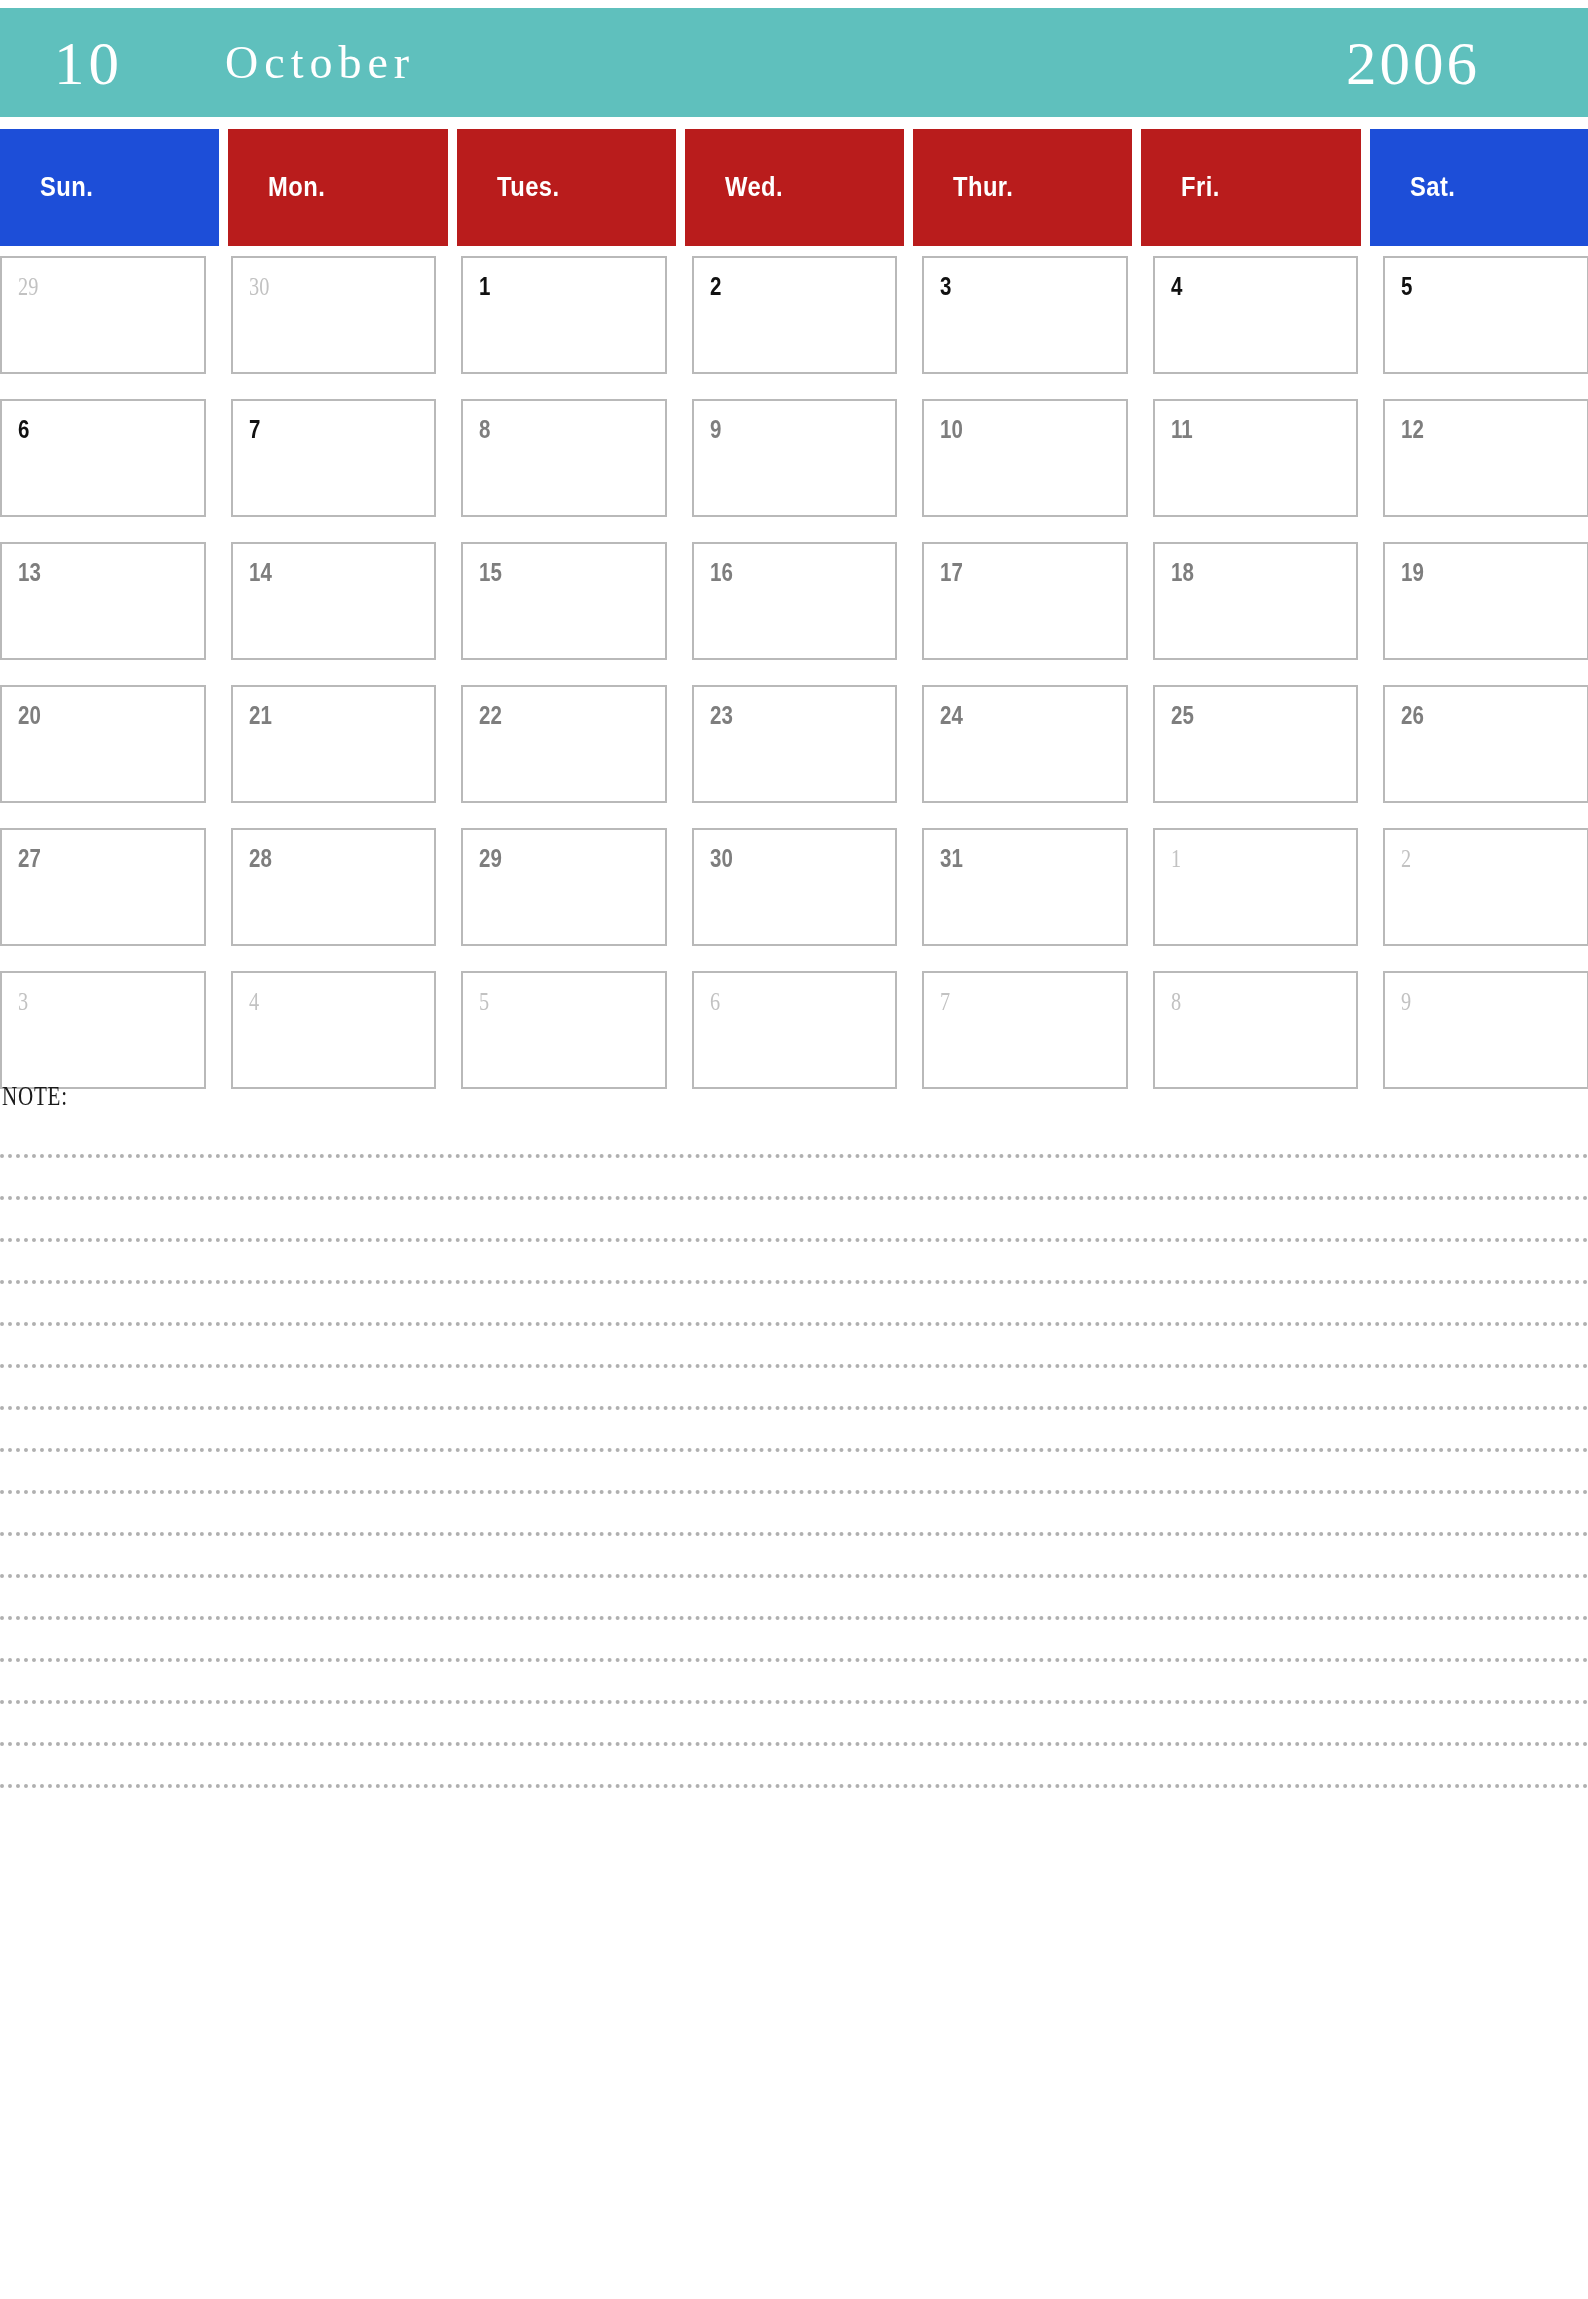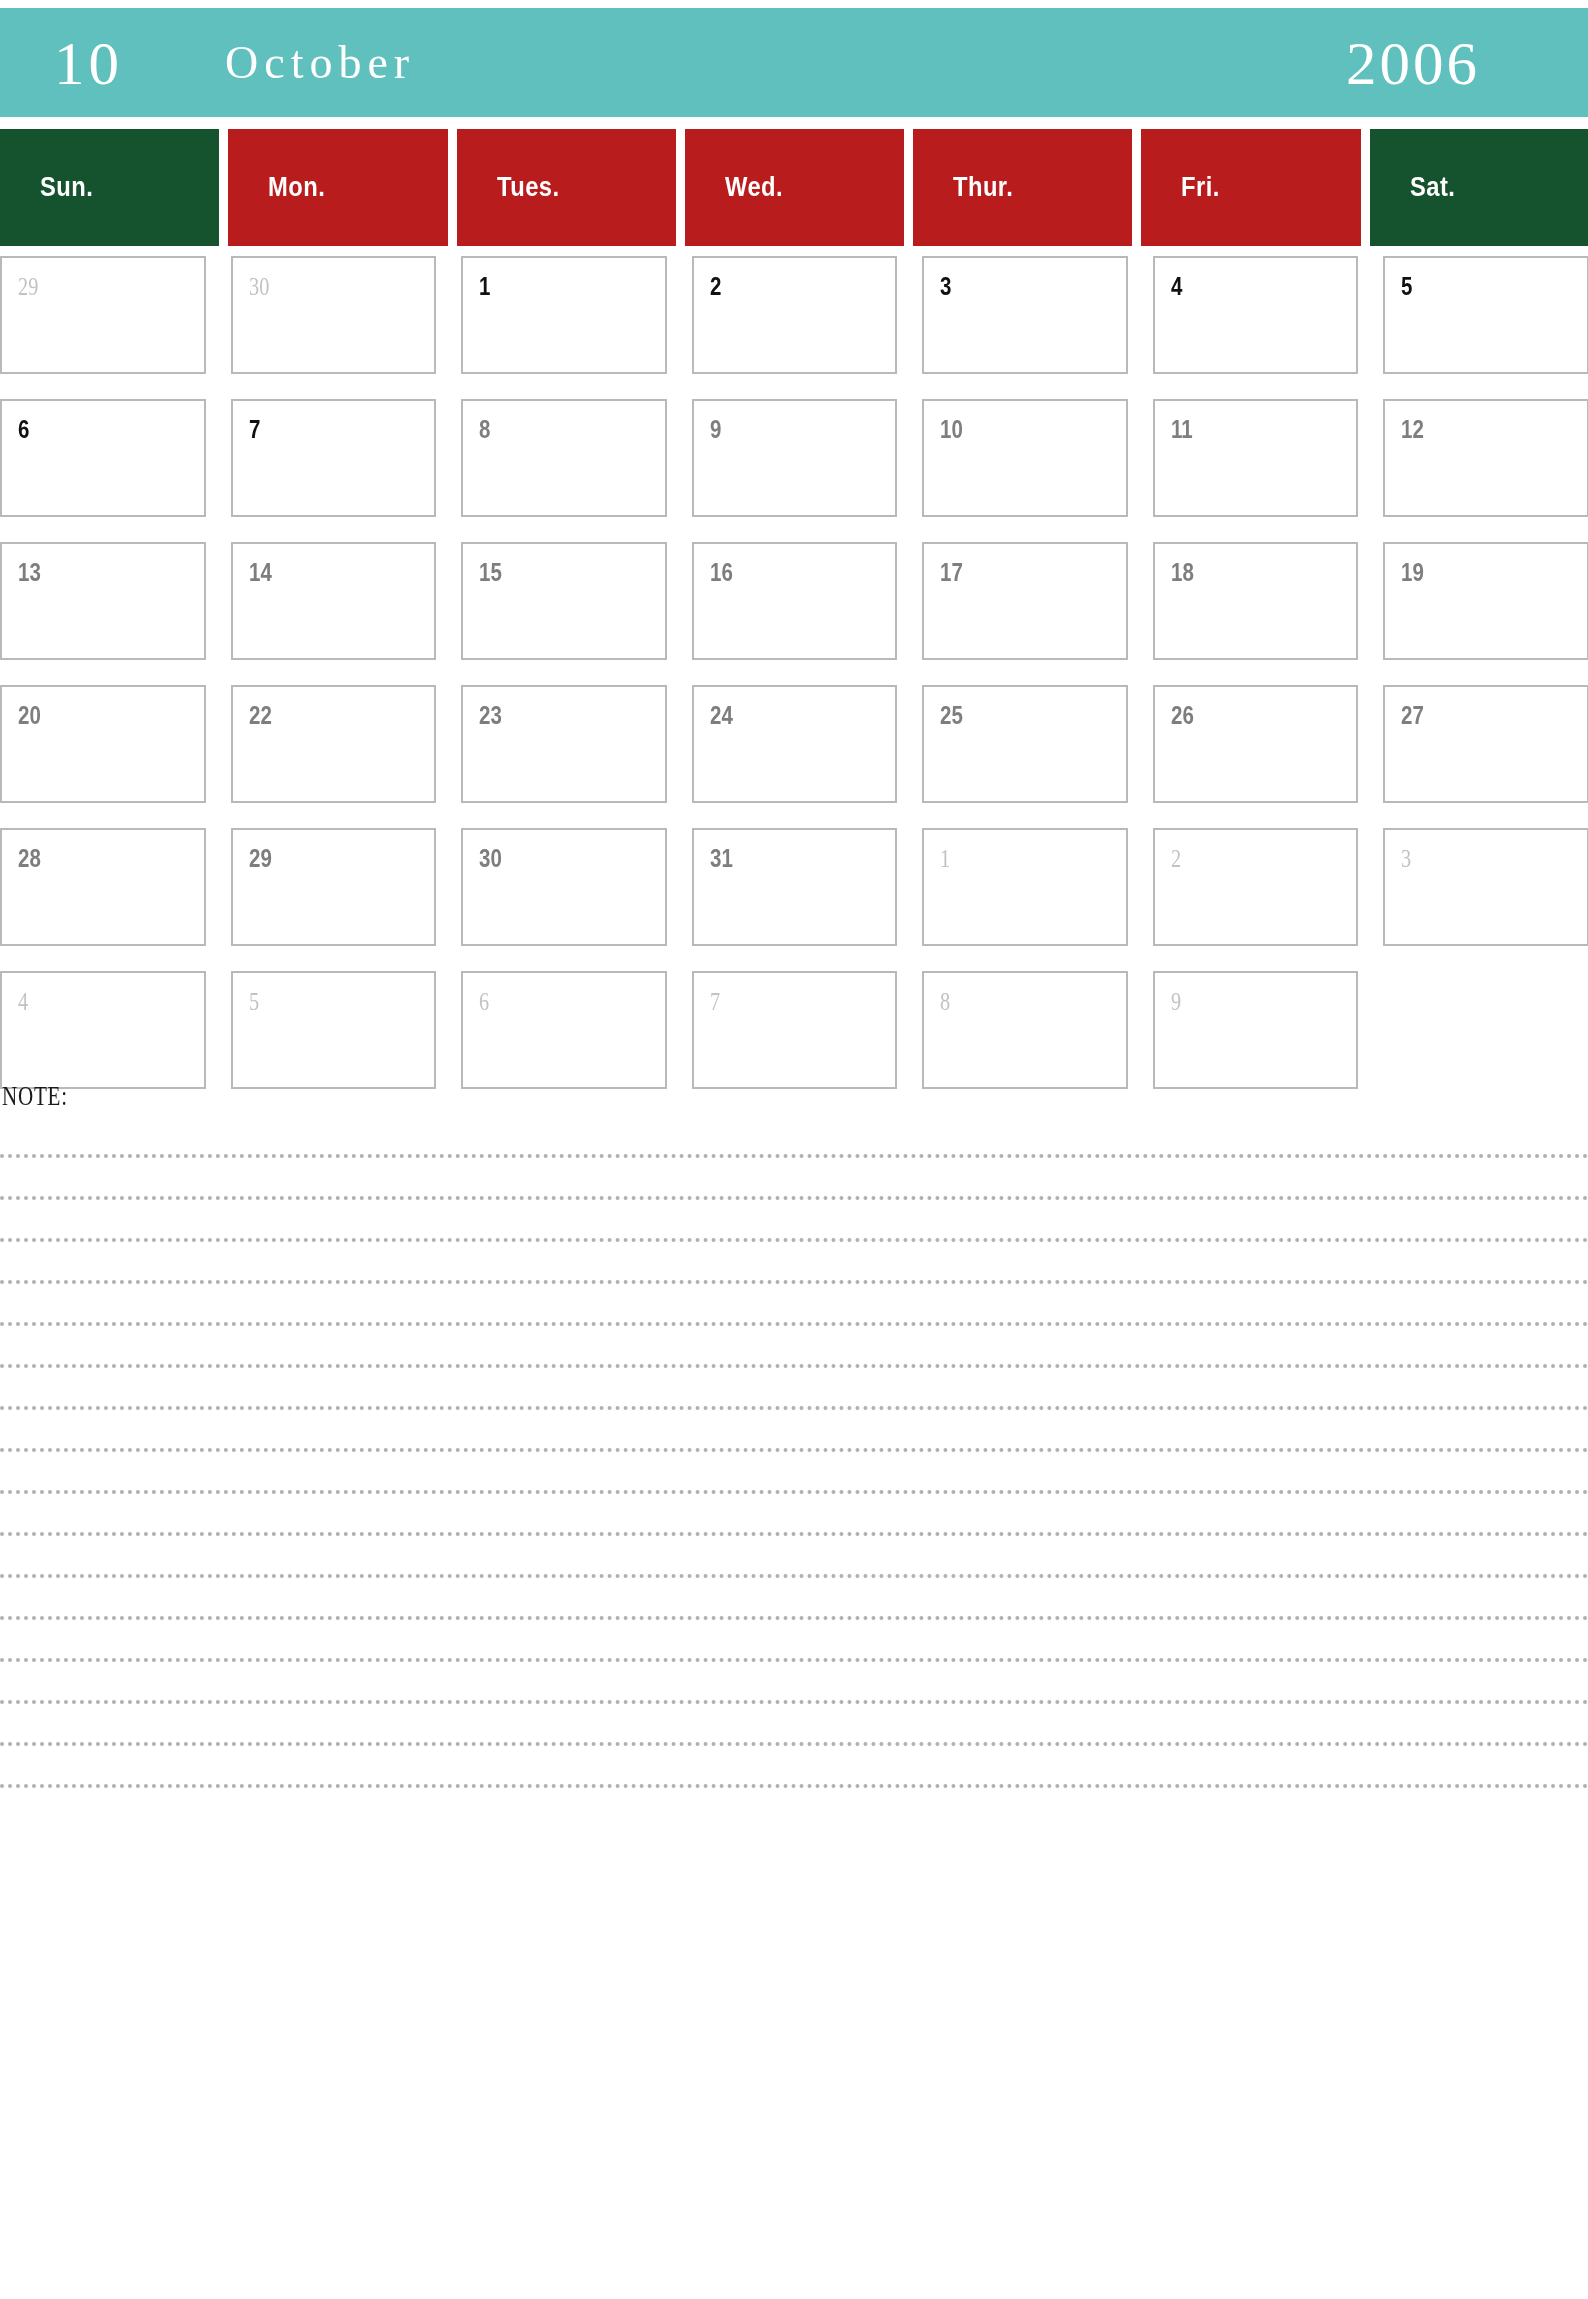--- a/index.html
+++ b/index.html
@@ -71,21 +71,21 @@
     column-gap: 9px;
   }
   .weekday-cell {
     background: #b91c1c;
     display: flex;
     align-items: center;
     padding-left: 40px;
     box-sizing: border-box;
   }
   .weekday-cell.weekend {
-    background: #14532d;
+    background: #1d4ed8;
   }
   .weekday-label {
     color: #ffffff;
     font-family: "Liberation Sans Narrow", "Liberation Sans", sans-serif;
     font-weight: bold;
     font-size: 27px;
     letter-spacing: 0.5px;
     transform: scaleX(0.88);
     transform-origin: left center;
   }
@@ -270,20 +270,23 @@
     <div class="date-cell">
       <div class="date-number normal">18</div>
     </div>
     <div class="date-cell">
       <div class="date-number normal">19</div>
     </div>
     <div class="date-cell">
       <div class="date-number normal">20</div>
     </div>
     <div class="date-cell">
+      <div class="date-number normal">21</div>
+    </div>
+    <div class="date-cell">
       <div class="date-number normal">22</div>
     </div>
     <div class="date-cell">
       <div class="date-number normal">23</div>
     </div>
     <div class="date-cell">
       <div class="date-number normal">24</div>
     </div>
     <div class="date-cell">
       <div class="date-number normal">25</div>

